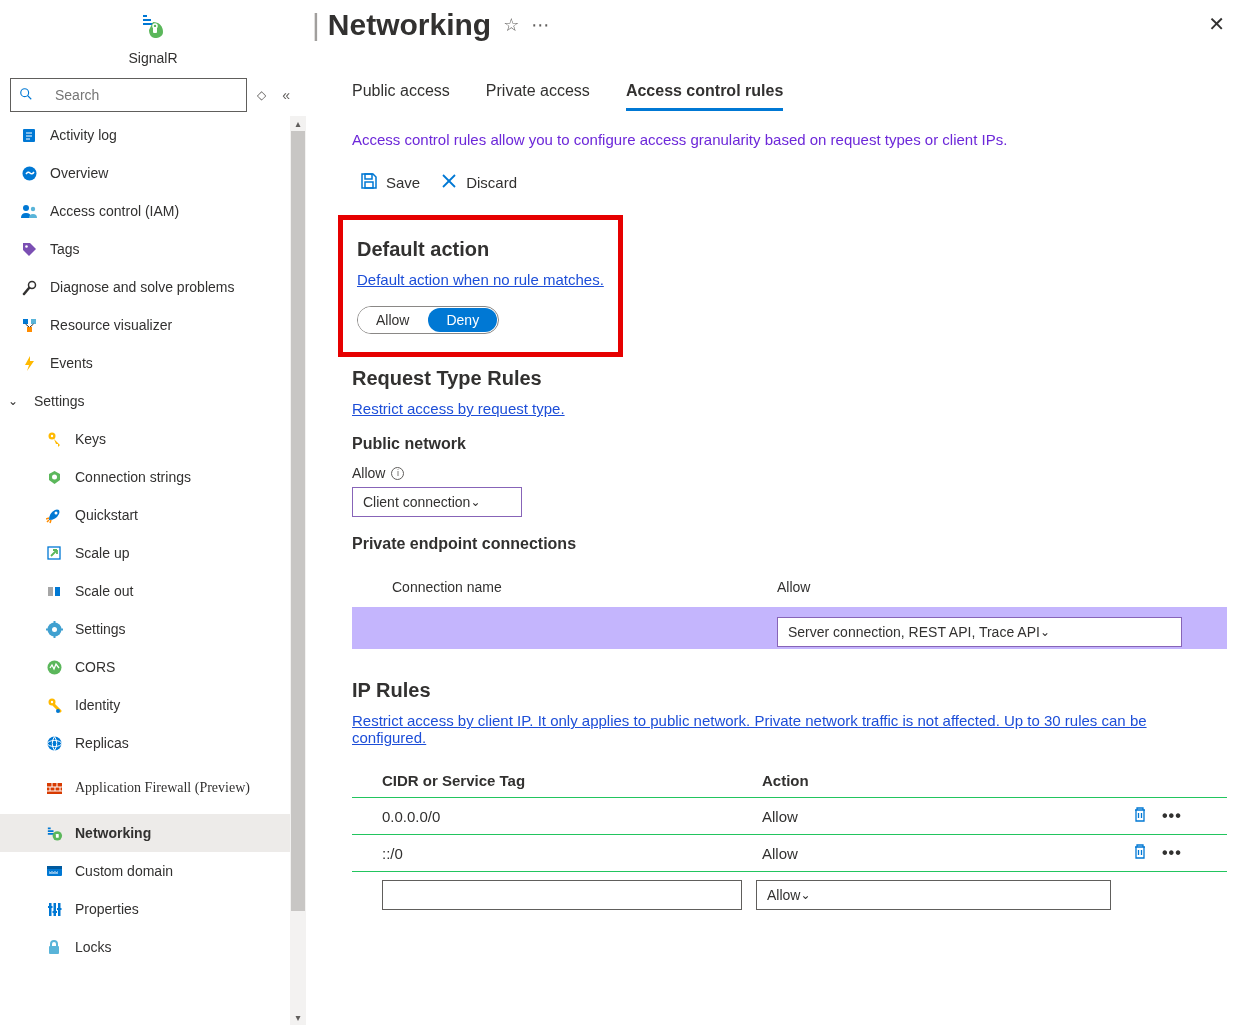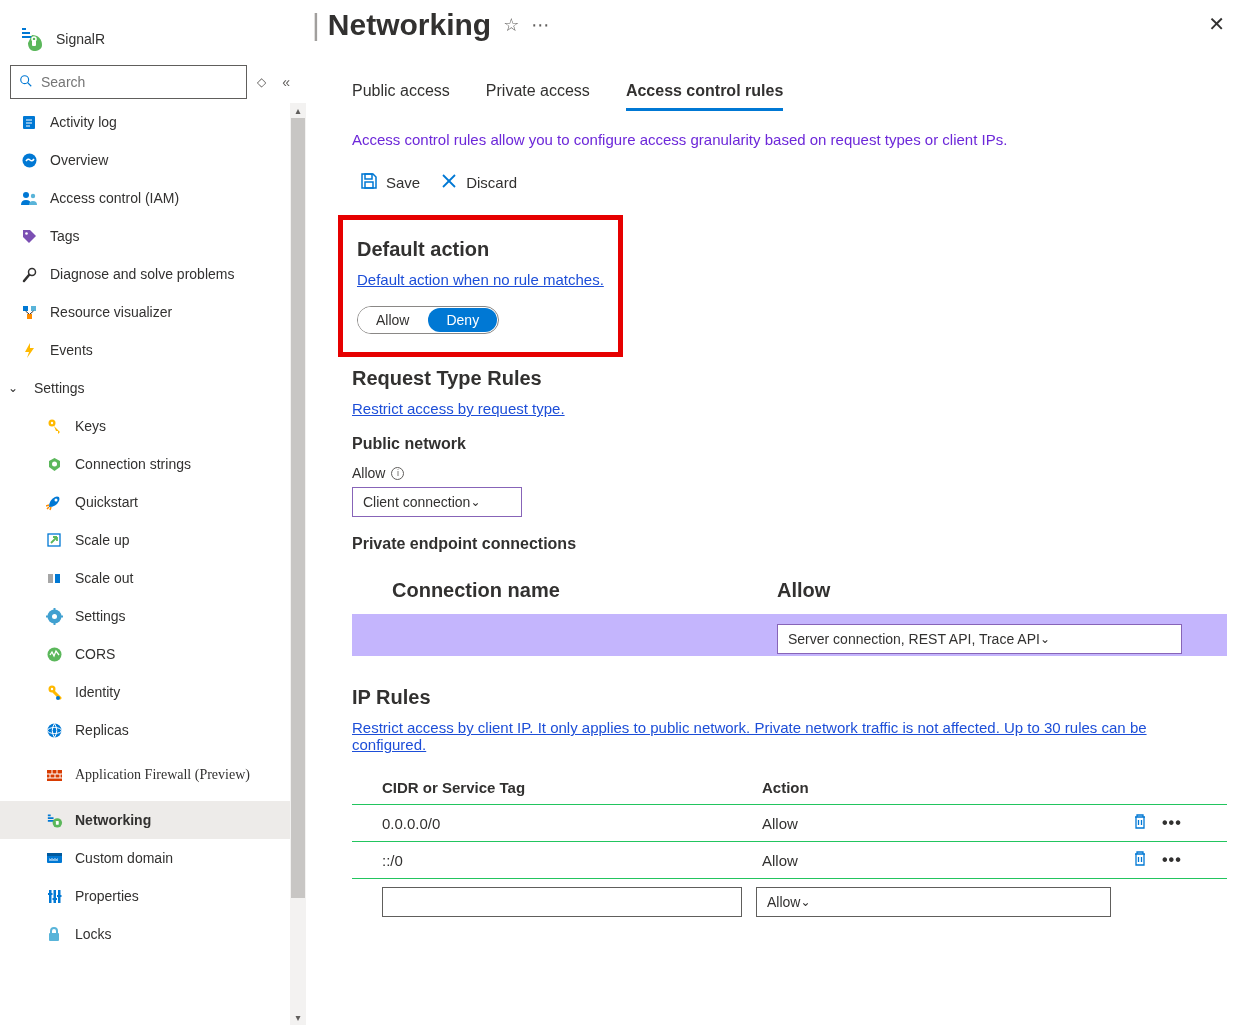--- a/index.html
+++ b/index.html
@@ -18,39 +18,40 @@
     .sidebar {
       width: 306px;
       height: 100%;
       display: flex;
       flex-direction: column;
       position: relative;
     }
     .sidebar-header {
       display: flex;
       align-items: center;
-      padding: 25px 18px 6px 18px;
+      padding: 12px 18px 6px 18px;
       gap: 10px;
+      flex-direction: column;
     }
     .resource-icon { width: 28px; height: 28px; position: relative; }
     .resource-name { font-size: 14px; color: #323130; }
     .search-row {
       display: flex;
       align-items: center;
       padding: 6px 10px 4px 10px;
       gap: 6px;
     }
     .search-box {
       flex: 1;
       display: flex;
       align-items: center;
       border: 1px solid #605e5c;
       height: 30px;
       padding: 16px 8px;
-      gap: 8px;
+      gap: 22px;
     }
     .search-box input {
       border: none;
       outline: none;
       font-size: 14px;
       width: 100%;
       color: #605e5c;
     }
     .expand-icon { color: #605e5c; font-size: 12px; cursor: pointer; padding: 0 4px; }
     .collapse-dbl { color: #605e5c; font-size: 14px; cursor: pointer; padding: 0 6px; }
@@ -175,21 +176,21 @@
       cursor: pointer;
       background: #fff;
     }
     .dropdown.purple { border-color: #8764b8; }
     .dropdown .chev-d { font-size: 12px; color: #323130; }
     .dd-small { width: 170px; }
     .dd-wide { width: 405px; }
     .dd-medium { width: 355px; }
     
     .pec-table { margin-top: 14px; }
-    .pec-head { display: flex; padding: 12px 0 12px 40px; font-size: 20px; font-weight: 700; }
+    .pec-head { display: flex; padding: 12px 0 12px 40px; font-size: 14px; font-weight: 400; }
     .pec-head .col1 { width: 385px; }
     .pec-row { display: flex; padding: 10px 10px 2px 40px; background: #c4b5fd; align-items: center; }
     .pec-row .col1 { width: 385px; }
     
     .ip-table { margin-top: 14px; }
     .ip-head-row { display: flex; padding: 10px 0 10px 30px; font-size: 14px; font-weight: 600; border-bottom: 1px solid #edebe9; }
     .ip-row { display: flex; padding: 8px 0 8px 30px; font-size: 15px; border-bottom: 1px solid #22c55e; align-items: center; }
     .ip-row .c1 { width: 380px; }
     .ip-row .c2 { width: 370px; }
     .ip-row .actions { display: flex; gap: 14px; align-items: center; }

